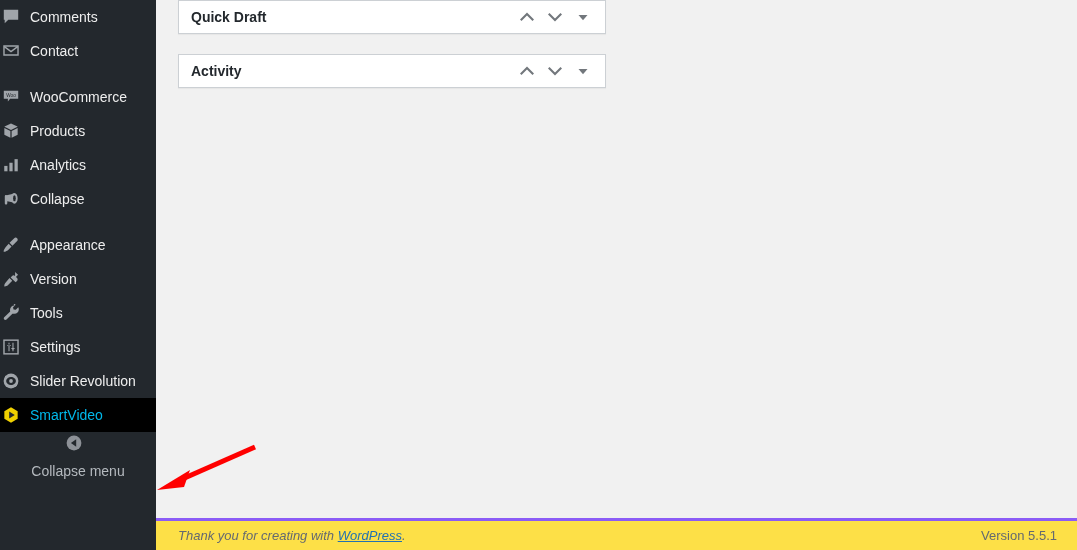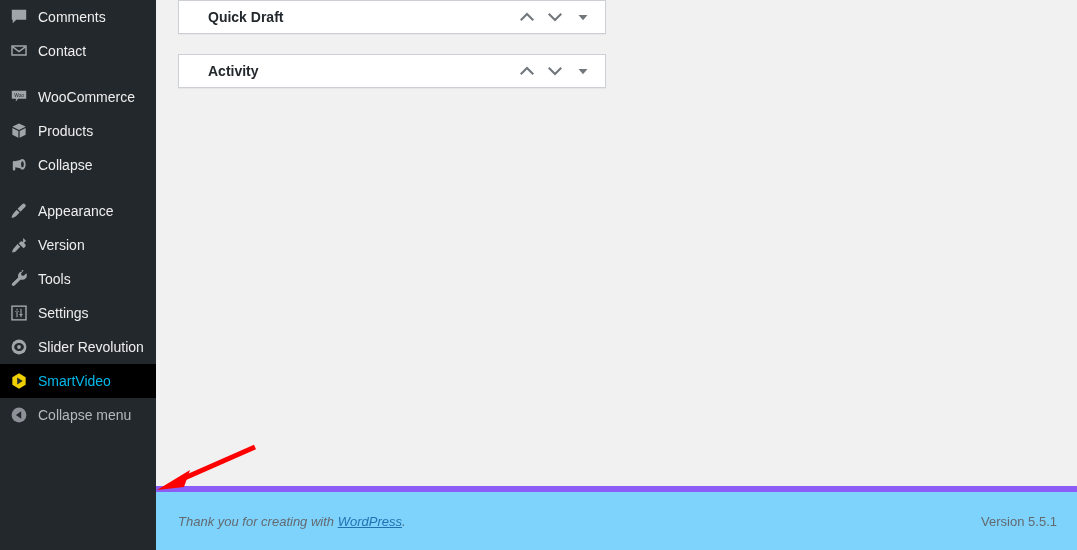--- a/index.html
+++ b/index.html
@@ -16,21 +16,21 @@
     width: 156px; height: 550px;
     background: #23282d;
     flex: 0 0 156px;
     position: relative;
     overflow: hidden;
   }
   .menu-item {
     display: flex;
     align-items: center;
     height: 34px;
-    padding-left: 8px;
+    padding-left: 0;
     color: #eeeeee;
     font-size: 14px;
     line-height: 34px;
     white-space: nowrap;
     cursor: pointer;
     position: relative;
   }
   .menu-item .ico {
     width: 22px; height: 22px;
     flex: 0 0 22px;
@@ -39,41 +39,40 @@
   }
   .menu-item .ico svg { display: block; }
   .menu-item .lbl { font-size: 14px; }
   .menu-item.sep-top { margin-top: 12px; }
   .menu-item.active {
     background: #000000;
     color: #00b9eb;
     text-align: right;
   }
   .menu-item.active .lbl { color: #00b9eb; }
-  .menu-item.dim { color: #b4b9be; }
+  .menu-item.dim { color: #b4b9be; flex-direction: column; }
   .menu-item.dim .lbl { color: #b4b9be; }
 
   
   #main {
     flex: 1 1 auto;
     position: relative;
     background: #f1f1f1;
     height: 550px;
     overflow: hidden;
   }
   #panels { position: absolute; left: 22px; top: 0; width: 428px; }
   .panel {
     background: #ffffff;
     border: 1px solid #ccd0d4;
     box-shadow: 0 1px 1px rgba(0,0,0,.04);
     height: 34px;
     display: flex;
     align-items: center;
     position: relative;
-    padding-left: 17px;
   }
   .panel + .panel { margin-top: 20px; }
   .panel-title {
     font-size: 14px;
     font-weight: bold;
     color: #23282d;
     padding-left: 12px;
     line-height: 1;
   }
   .panel-actions {
@@ -88,23 +87,23 @@
     cursor: pointer;
   }
   .pbtn svg { display: block; }
   .chev { stroke: #72777c; stroke-width: 2.1; fill: none; stroke-linecap: square; }
   .tri { fill: #72777c; }
 
   
   #footer {
     position: absolute;
     left: 0; right: 0; bottom: 0;
-    height: 64px;
-    border-top: 6px solid #8b5cf6;
-    background: #7dd3fc;
+    height: 32px;
+    border-top: 3px solid #8b5cf6;
+    background: #fde047;
     display: flex;
     align-items: center;
     padding: 0 20px 0 22px;
   }
   #footer-left {
     font-size: 13px;
     font-style: italic;
     color: #646970;
     flex: 1 1 auto;
   }
@@ -163,20 +162,30 @@
         <span class="ico">
           <svg width="18" height="18" viewBox="0 0 20 20">
             <path fill="#a0a5aa" d="M10 1.6l7.2 3.4v.3L10 8.8 2.8 5.3V5zM2.6 6.7l6.7 3.2v7.6L2.6 14.2zM10.7 9.9l6.7-3.2v7.5l-6.7 3.3z"></path>
           </svg>
         </span>
         <span class="lbl">Products</span>
       </div>
       <div class="menu-item">
         <span class="ico">
           <svg width="18" height="18" viewBox="0 0 20 20">
+            <rect x="2.5" y="11" width="3.6" height="6" fill="#a0a5aa"></rect>
+            <rect x="8.2" y="7.5" width="3.6" height="9.5" fill="#a0a5aa"></rect>
+            <rect x="13.9" y="3.5" width="3.6" height="13.5" fill="#a0a5aa"></rect>
+          </svg>
+        </span>
+        <span class="lbl">Analytics</span>
+      </div>
+      <div class="menu-item">
+        <span class="ico">
+          <svg width="18" height="18" viewBox="0 0 20 20">
             <path fill="#a0a5aa" d="M13.8 3.2c2.1 0 3.6 2.6 3.6 6s-1.5 6-3.6 6c-1 0-1.9-.6-2.5-1.6l-5.4-1.1v2.2c0 .8-.6 1.4-1.4 1.4s-1.4-.6-1.4-1.4V6.9c0-.8.6-1.4 1.4-1.4.3 0 .6.1.8.2l6-1.2c.6-.8 1.4-1.3 2.5-1.3z"></path>
             <ellipse cx="13.8" cy="9.2" rx="1.5" ry="3.4" fill="#23282d"></ellipse>
           </svg>
         </span>
         <span class="lbl">Collapse</span>
       </div>
       <div class="menu-item sep-top">
         <span class="ico">
           <svg width="18" height="18" viewBox="0 0 20 20">
             <path fill="#a0a5aa" d="M16.8 2.4c.9.9.9 2.3 0 3.2l-5.2 5.2-3.2-3.2 5.2-5.2c.9-.9 2.3-.9 3.2 0z"></path>

